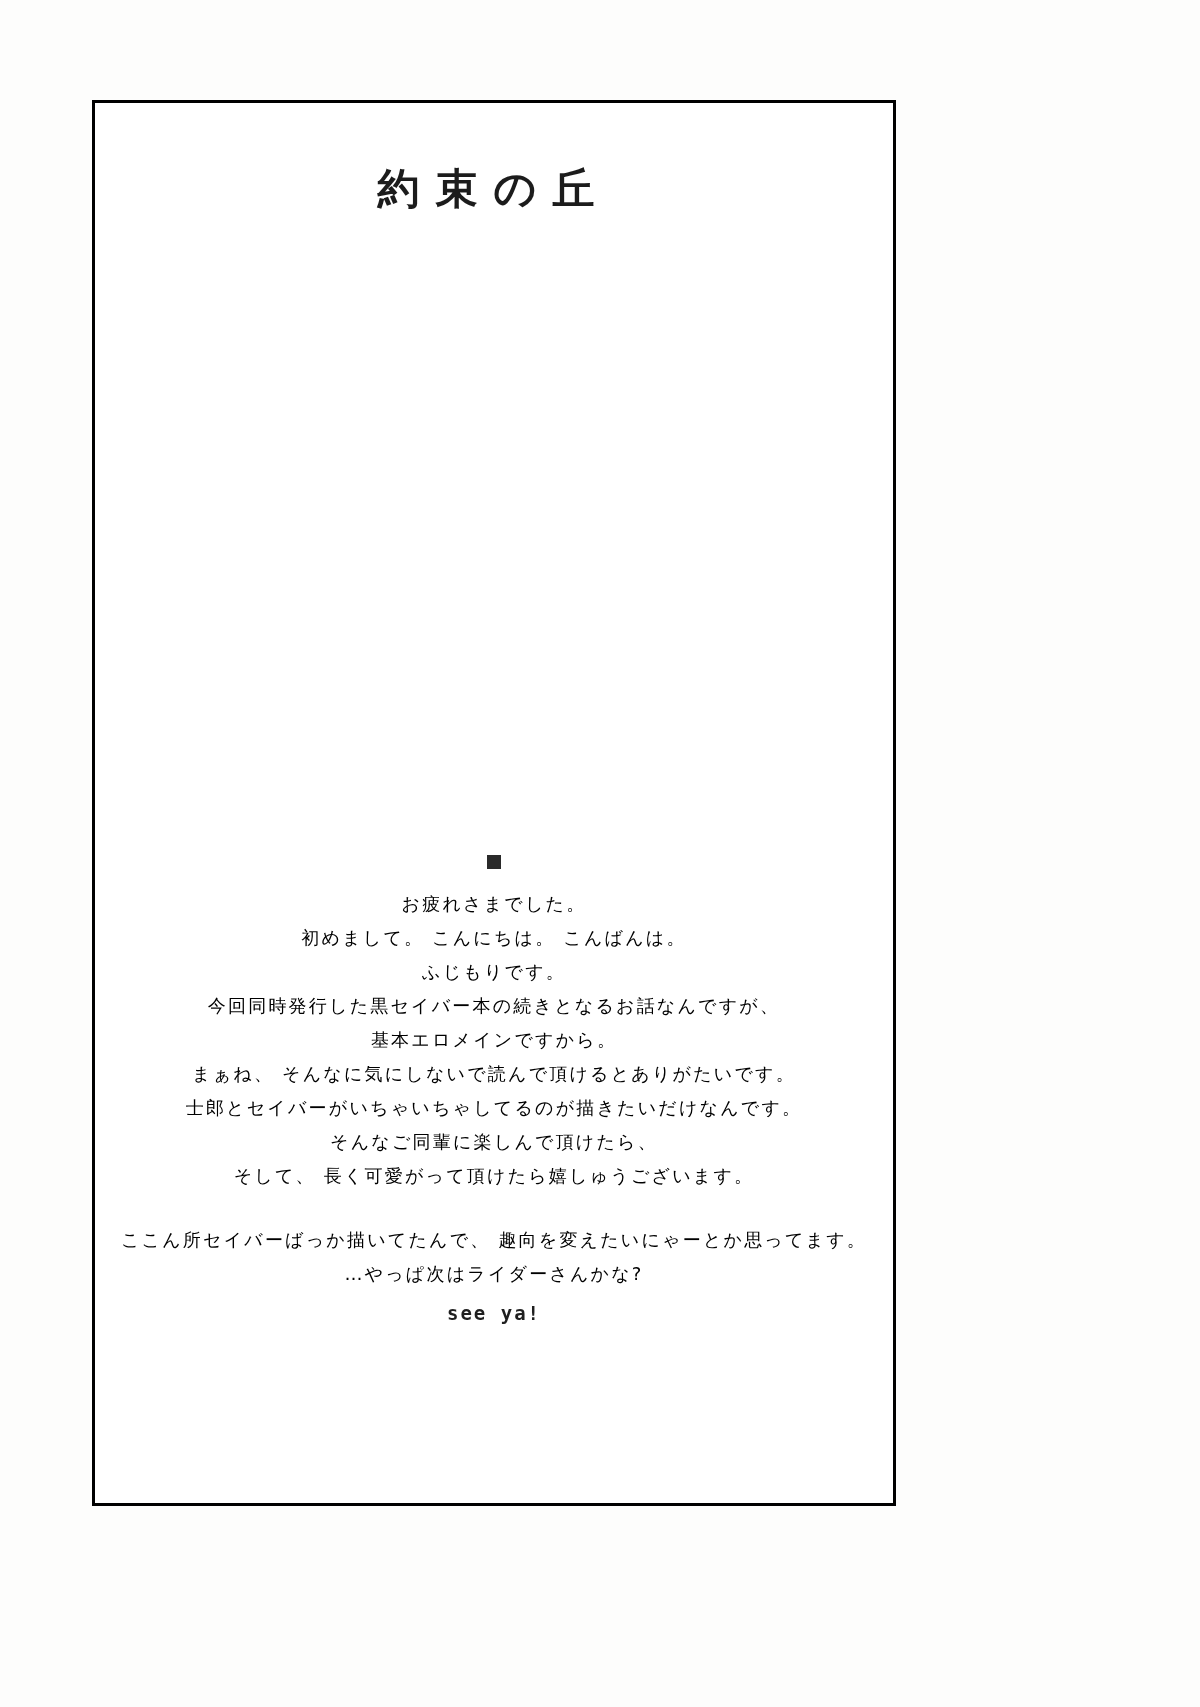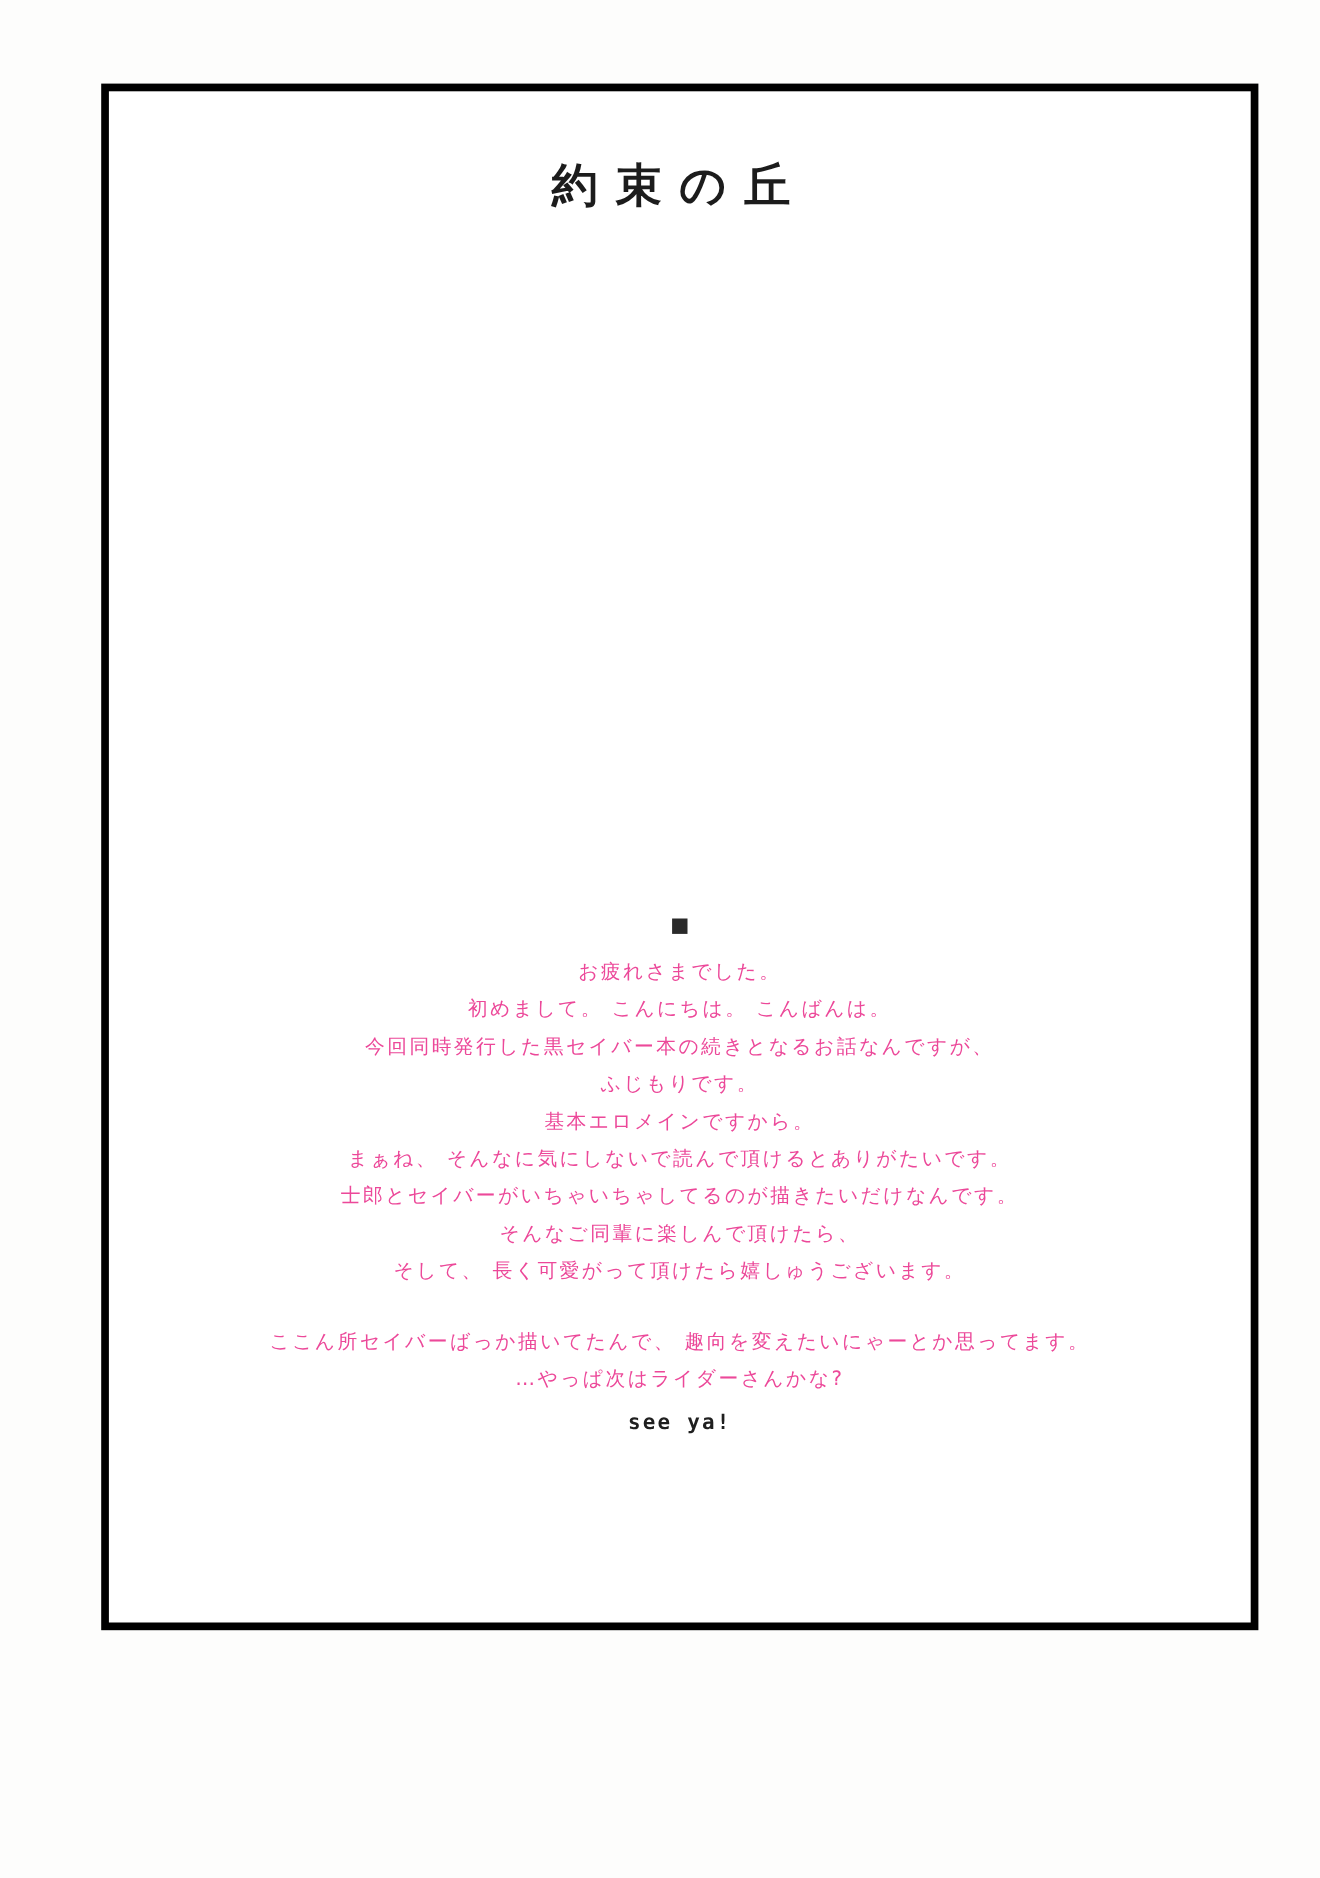--- a/index.html
+++ b/index.html
@@ -19,24 +19,24 @@
     position: absolute;
     left: 0;
     top: 0;
     width: 1200px;
     height: 1707px;
     background: #fdfdfc;
   }
   .frame {
     position: absolute;
     left: 92px;
-    top: 76px;
-    width: 1052px;
+    top: 100px;
+    width: 804px;
     height: 1406px;
-    border: 7px solid #000000;
+    border: 3px solid #000000;
     background: #ffffff;
     box-sizing: border-box;
   }
   .title {
     position: absolute;
     left: 0;
     right: 0;
     top: 58px;
     text-align: center;
     font-size: 42px;
@@ -55,21 +55,21 @@
   .sq-marker {
     width: 14px;
     height: 14px;
     background: #2a2a2a;
     margin: 0 auto 18px auto;
   }
   .aw-line {
     font-size: 18px;
     line-height: 34px;
     letter-spacing: 2.2px;
-    color: #ec4899;
+    color: #000000;
     white-space: nowrap;
   }
   .aw-gap {
     height: 30px;
   }
   .signoff {
     font-family: "DejaVu Sans Mono", "Liberation Mono", monospace;
     font-size: 19px;
     letter-spacing: 2px;
     line-height: 36px;
@@ -85,22 +85,22 @@
   <div class="frame">
 
     <div class="title">約束の丘</div>
 
     <div class="afterword">
 
       <div class="sq-marker"></div>
 
       <div class="aw-line">お疲れさまでした。</div>
       <div class="aw-line">初めまして。 こんにちは。 こんばんは。</div>
+      <div class="aw-line">ふじもりです。</div>
       <div class="aw-line">今回同時発行した黒セイバー本の続きとなるお話なんですが、</div>
-      <div class="aw-line">ふじもりです。</div>
       <div class="aw-line">基本エロメインですから。</div>
       <div class="aw-line">まぁね、 そんなに気にしないで読んで頂けるとありがたいです。</div>
       <div class="aw-line">士郎とセイバーがいちゃいちゃしてるのが描きたいだけなんです。</div>
       <div class="aw-line">そんなご同輩に楽しんで頂けたら、</div>
       <div class="aw-line">そして、 長く可愛がって頂けたら嬉しゅうございます。</div>
 
       <div class="aw-gap"></div>
 
       <div class="aw-line">ここん所セイバーばっか描いてたんで、 趣向を変えたいにゃーとか思ってます。</div>
       <div class="aw-line">…やっぱ次はライダーさんかな?</div>

